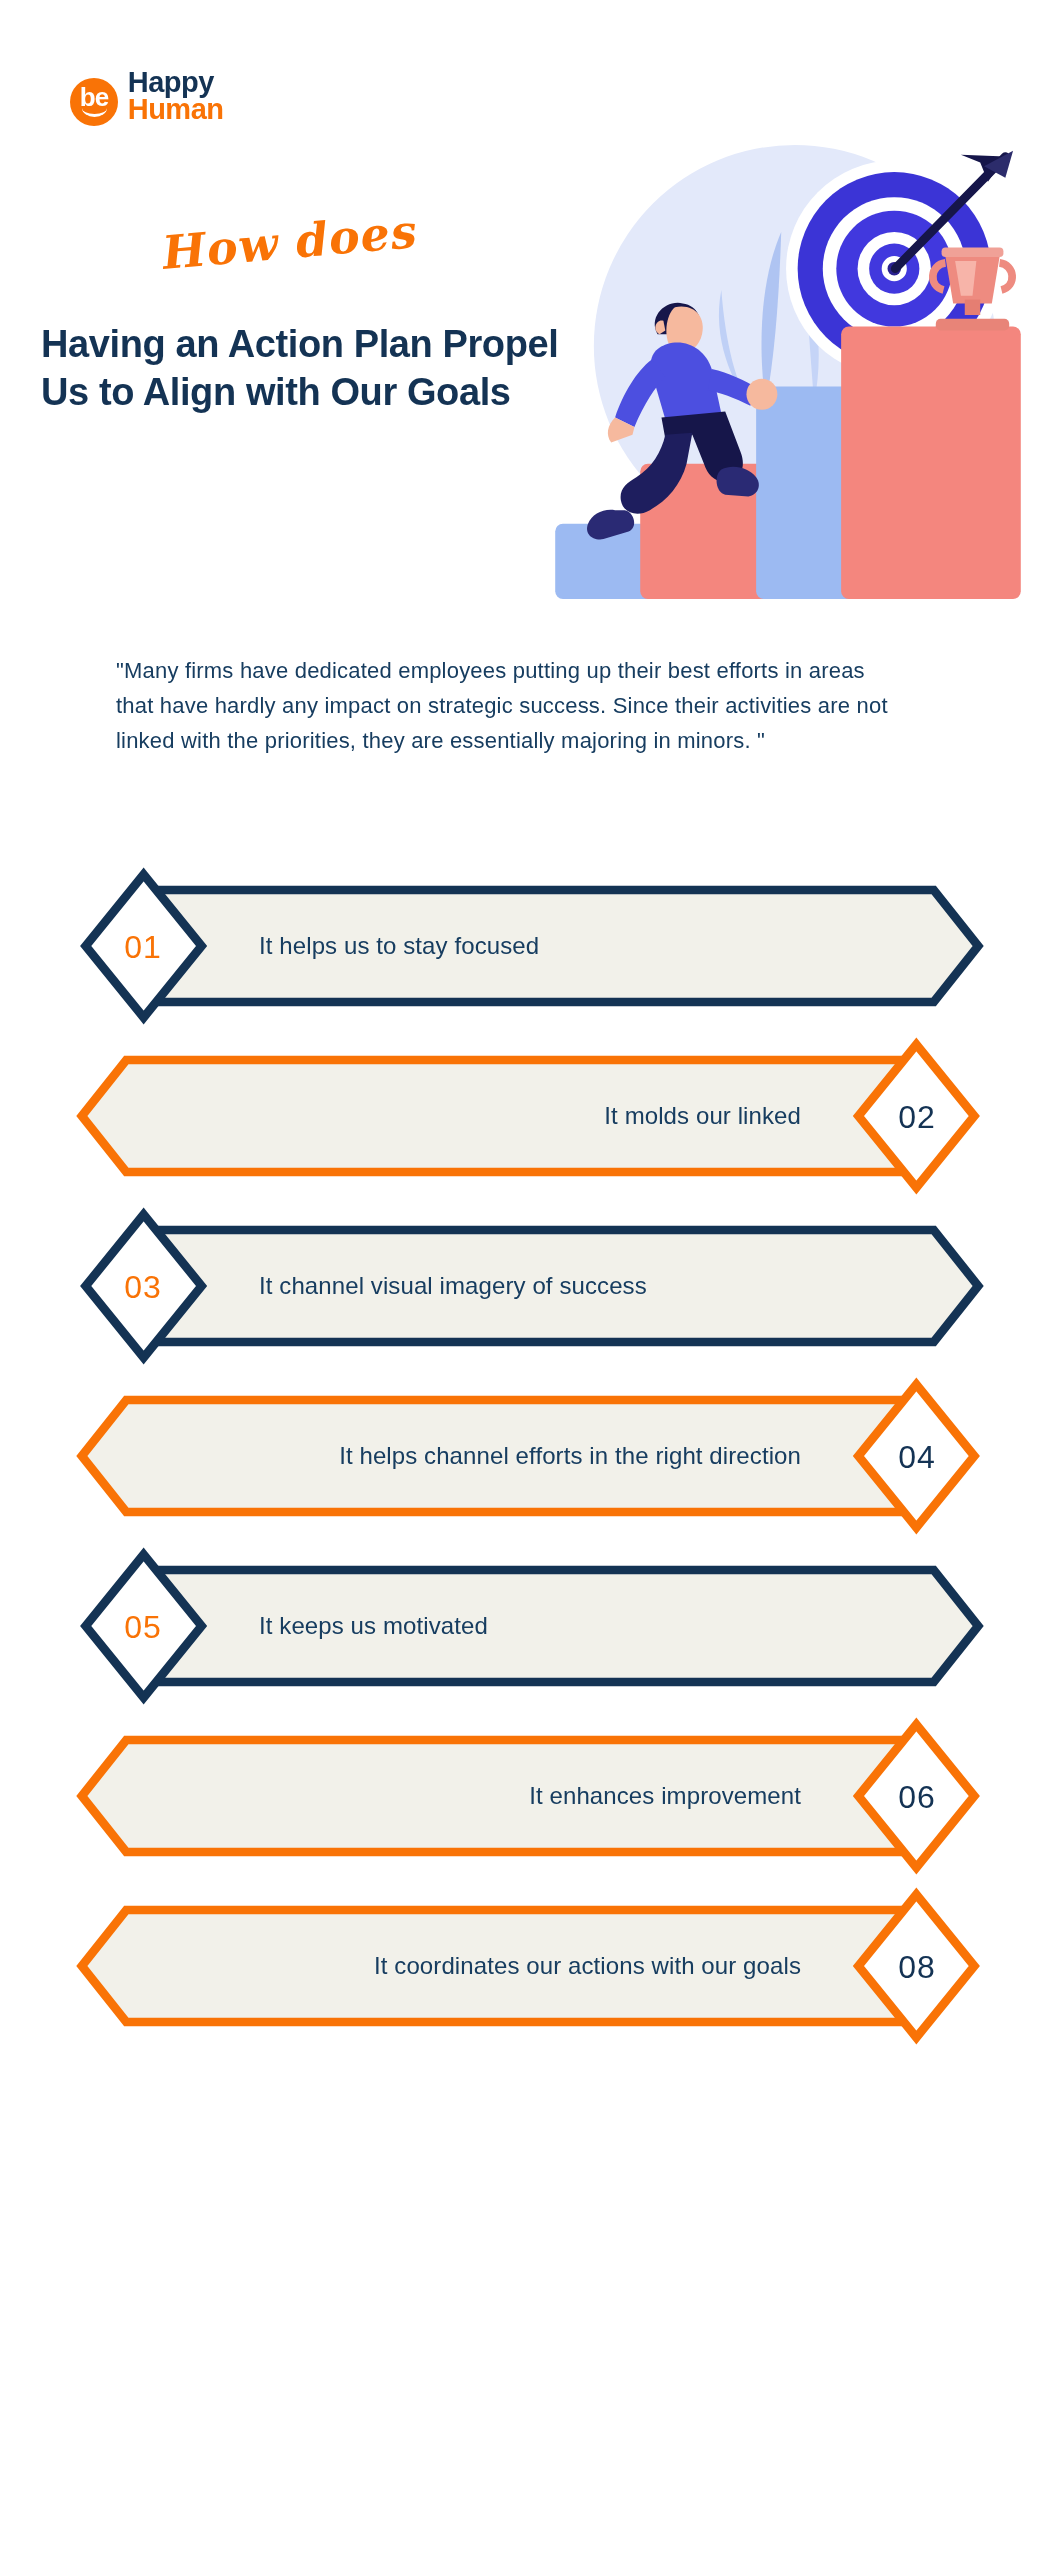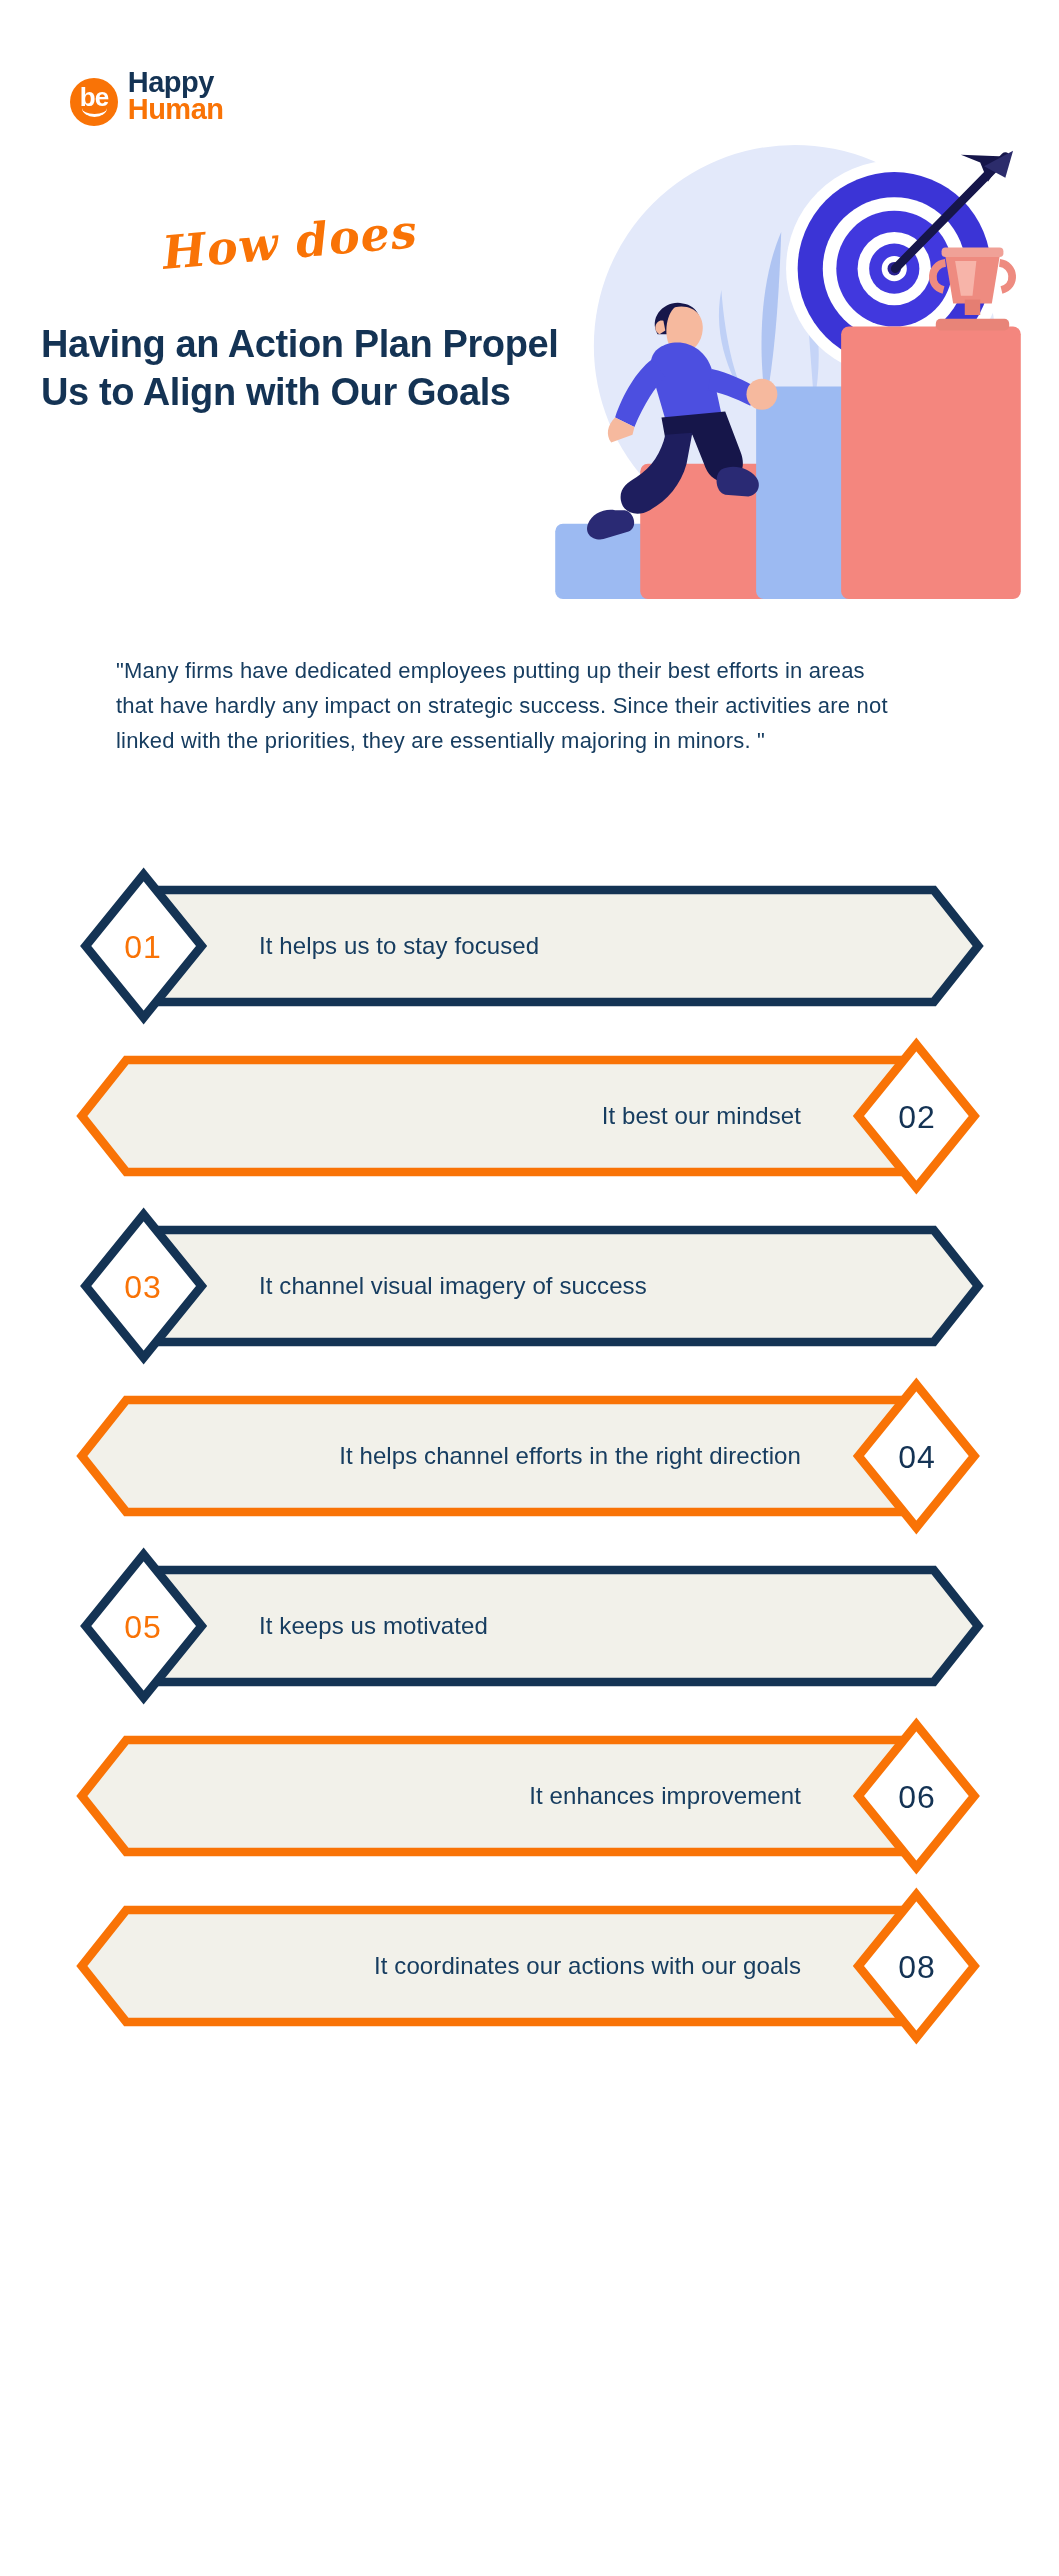--- a/index.html
+++ b/index.html
@@ -175,21 +175,21 @@
   </div>
 
   <div class="banner right">
     <div class="shape">
       <svg width="1060" height="170" viewBox="0 0 1096 176">
         <path d="M948 30 H130 L84 88 L130 146 H948 L902 88 Z" fill="#F2F1EA" stroke="#F97306" stroke-width="9" stroke-linejoin="miter"></path>
         <path d="M948 14 L1008 88 L948 162 L888 88 Z" fill="#FFFFFF" stroke="#F97306" stroke-width="9" stroke-linejoin="miter"></path>
       </svg>
     </div>
     <div class="num">02</div>
-    <div class="label">It best our mindset</div>
+    <div class="label">It molds our linked</div>
   </div>
 
   <div class="banner left">
     <div class="shape">
       <svg width="1060" height="170" viewBox="0 0 1096 176">
         <path d="M148 30 H966 L1012 88 L966 146 H148 L194 88 Z" fill="#F2F1EA" stroke="#143354" stroke-width="9" stroke-linejoin="miter"></path>
         <path d="M148 14 L208 88 L148 162 L88 88 Z" fill="#FFFFFF" stroke="#143354" stroke-width="9" stroke-linejoin="miter"></path>
       </svg>
     </div>
     <div class="num">03</div>

